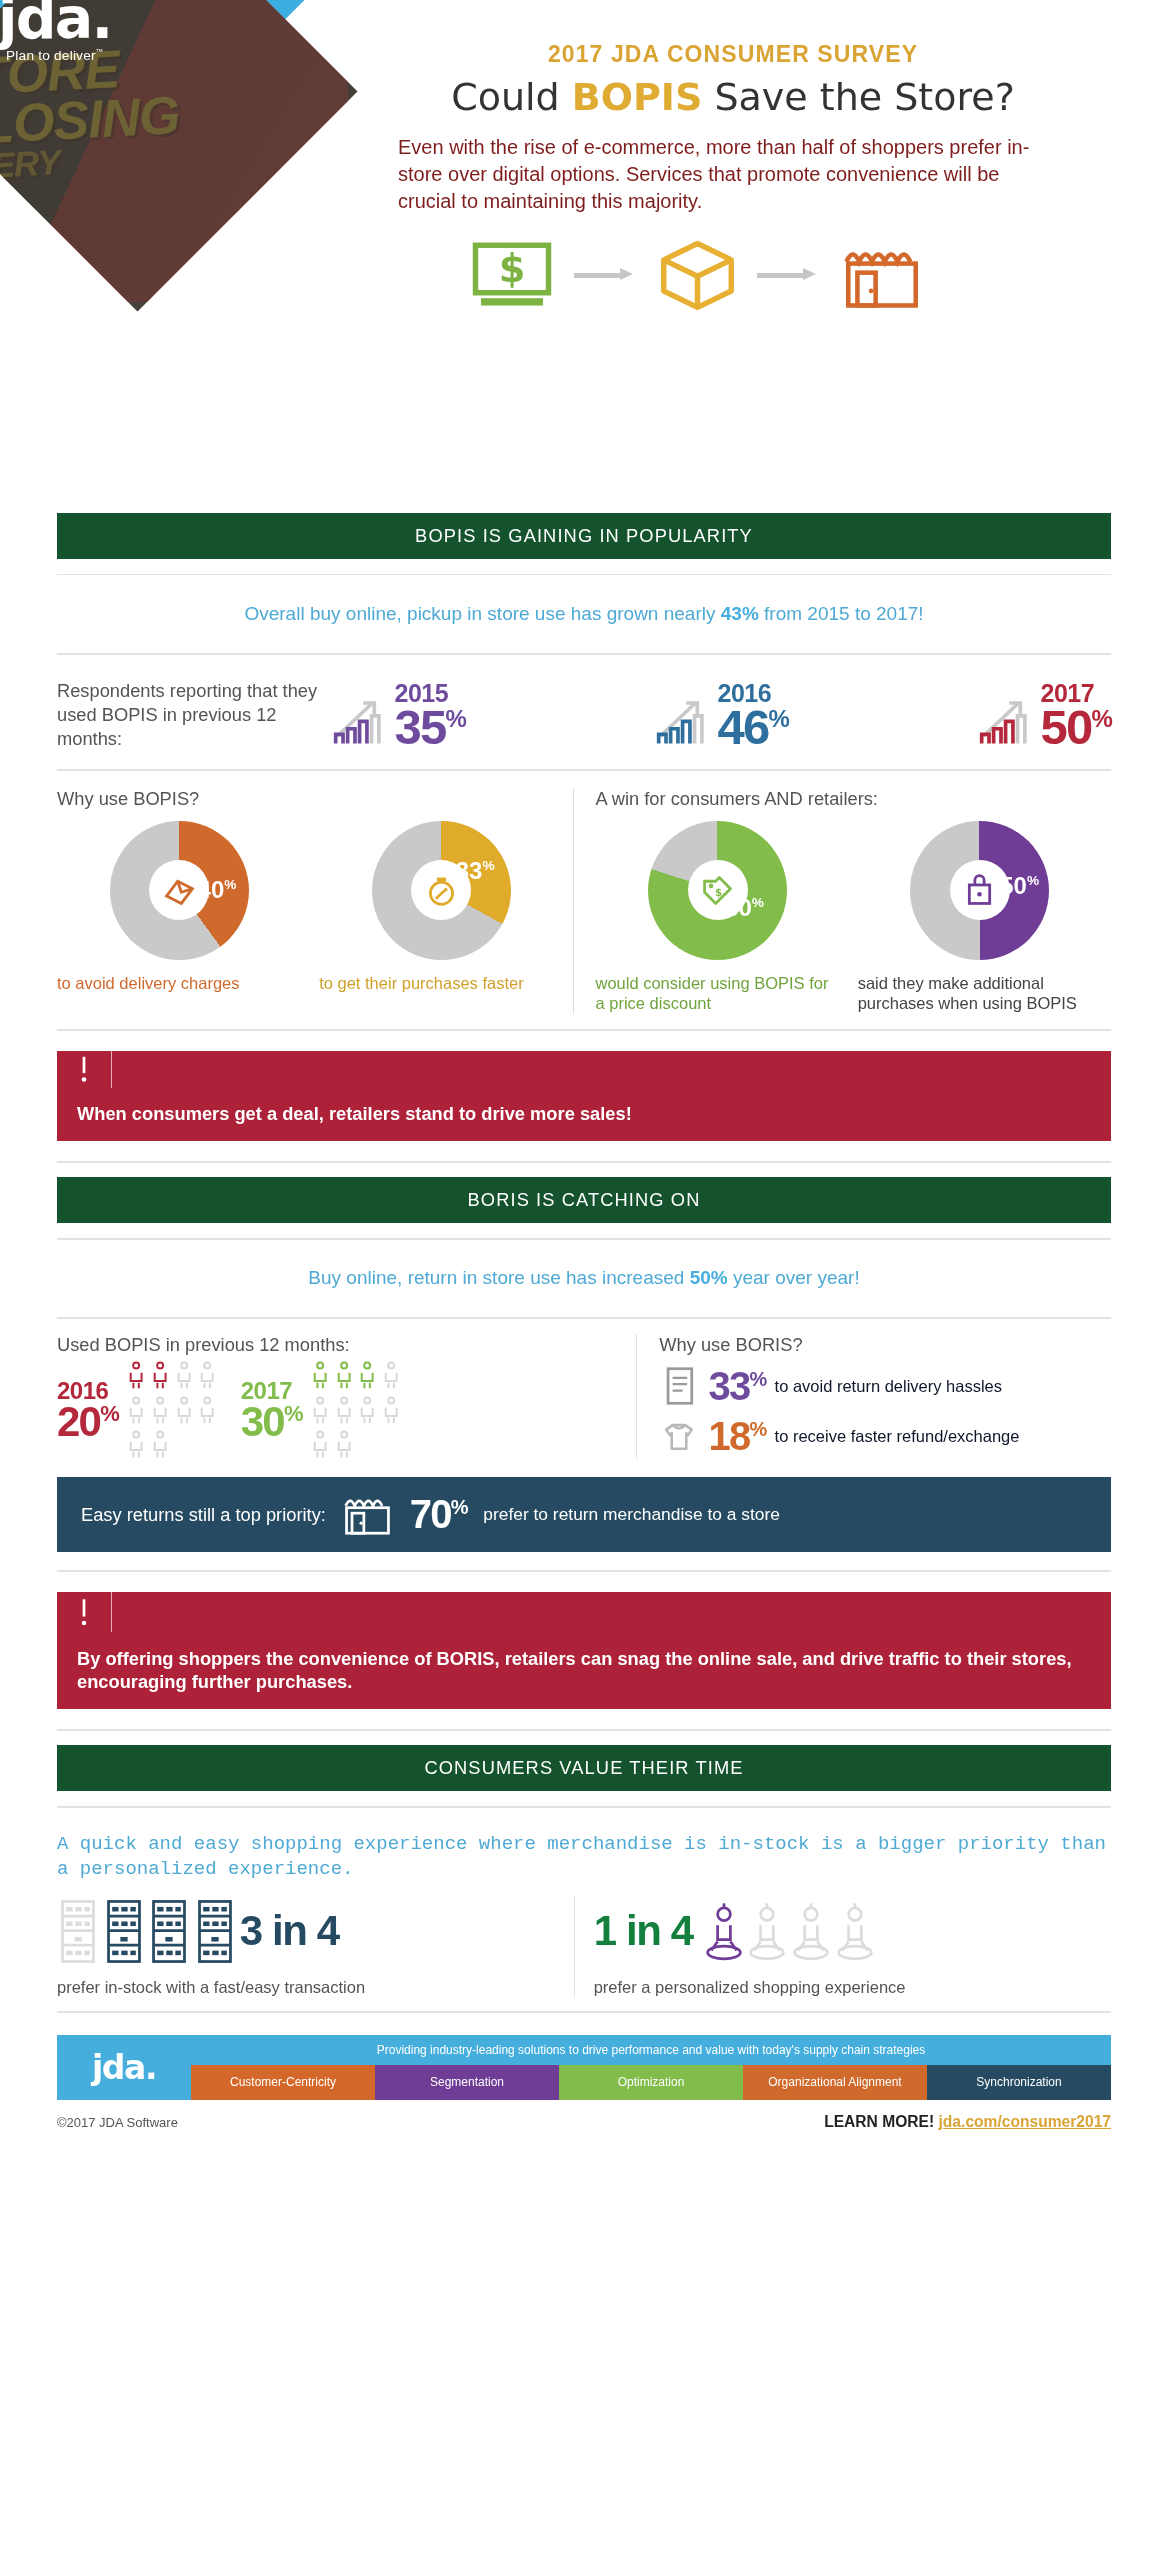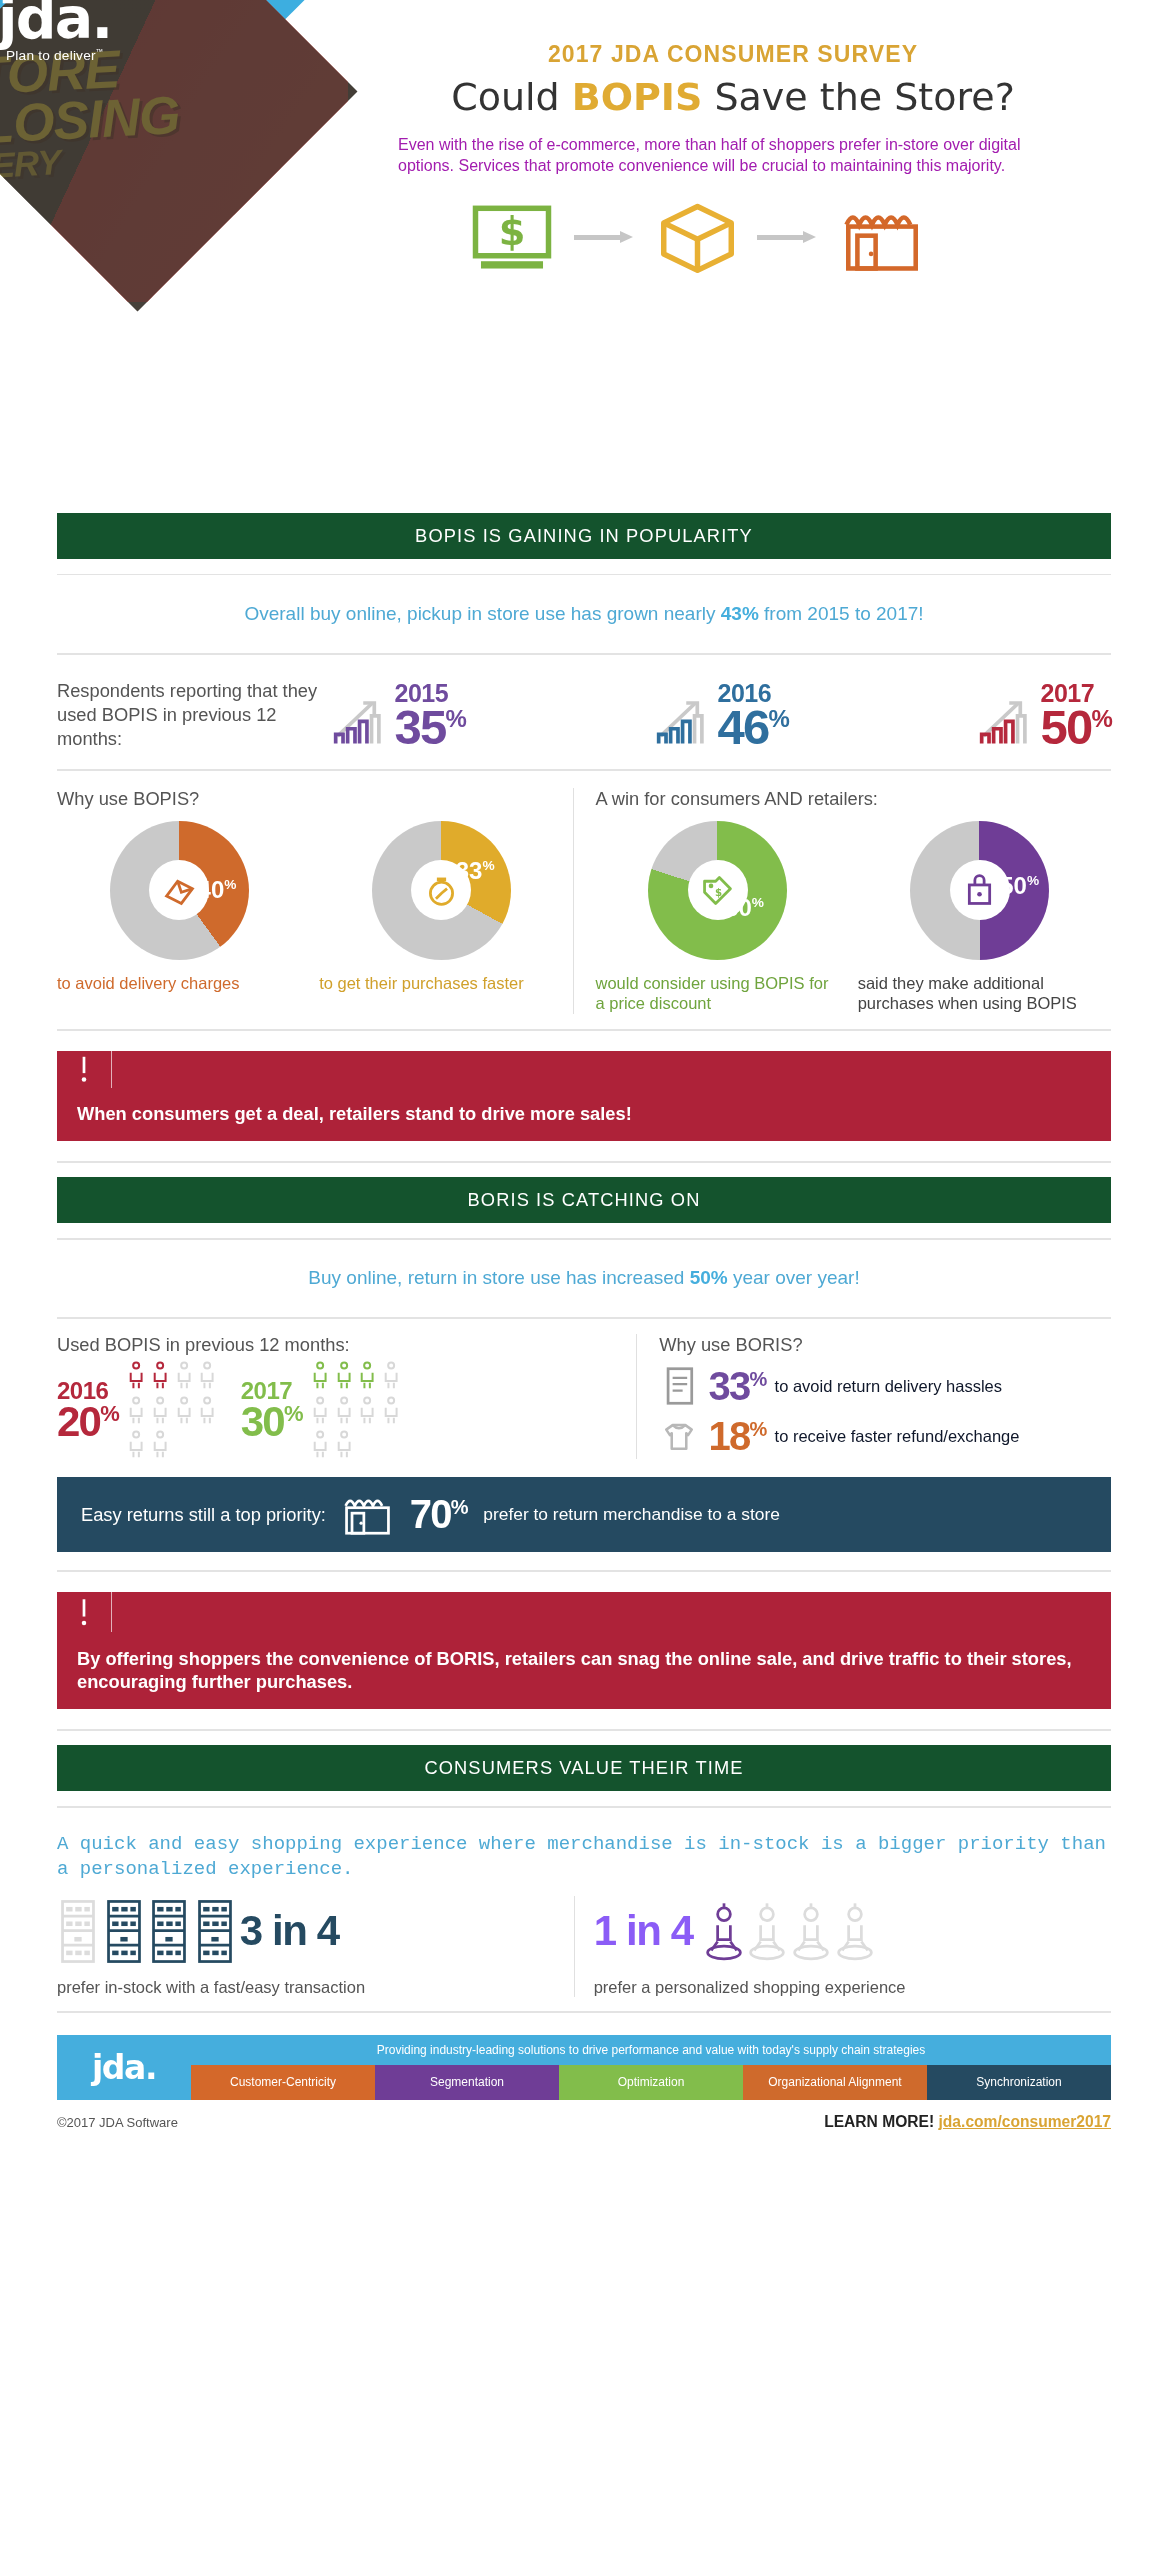--- a/index.html
+++ b/index.html
@@ -67,21 +67,21 @@
   .eyebrow {
     color: #d9a434; font-size: 23px; font-weight: bold;
     letter-spacing: 1.1px; text-align: center; font-family: "Liberation Sans", sans-serif;
   }
   .headline {
     font-size: 38px; color: #333333; text-align: center; margin-top: 7.3px;
     font-family: "DejaVu Sans", sans-serif; font-weight: normal;
   }
   .headline .hl { color: #e0ab33; font-weight: bold; }
   .intro {
-    margin-top: 14.7px; font-size: 16px; line-height: 1.34; color: #a21caf;
+    margin-top: 14.7px; font-size: 20px; line-height: 1.34; color: #7f1d1d;
     width: 641px; margin-left: 13px;
   }
   .flow { margin-top: 24px; display: flex; align-items: center; gap: 20px; justify-content: center; width: 623px; }
   .flow-arrow { width: 64px; height: 13px; position: relative; }
   .flow-arrow .bar { position: absolute; left: 0; top: 4.6px; width: 48px; height: 4.6px; background: #c6c6c6; }
   .flow-arrow .head {
     position: absolute; left: 46px; top: 0; width: 0; height: 0;
     border-top: 6.4px solid transparent; border-bottom: 6.4px solid transparent; border-left: 13px solid #c6c6c6;
   }
 
@@ -633,21 +633,21 @@
             <rect x="20" y="60" width="7" height="5" fill="#254a61"></rect>
             <rect x="30" y="60" width="6" height="5" fill="#254a61"></rect>
         </svg>
         <div class="time-big" style="color:#254a61">3 in 4</div>
       </div>
       <div class="time-cap">prefer in-stock with a fast/easy transaction</div>
     </div>
 
     <div class="time-col second">
       <div class="time-visual">
-        <div class="time-big" style="color:#8b5cf6; margin-right:7.3px;">1 in 4</div>
+        <div class="time-big" style="color:#15803d; margin-right:7.3px;">1 in 4</div>
         <svg width="40" height="71" viewBox="0 0 44 78">
           <circle cx="22" cy="20" r="7" fill="none" stroke="#6f3d96" stroke-width="3"></circle>
           <path d="M15 32 L15 48 L29 48 L29 32" fill="none" stroke="#6f3d96" stroke-width="3"></path>
           <path d="M22 8 L22 12" stroke="#6f3d96" stroke-width="3"></path>
           <ellipse cx="22" cy="62" rx="18" ry="7" fill="none" stroke="#6f3d96" stroke-width="3"></ellipse>
           <path d="M15 50 L8 60 M29 50 L36 60" stroke="#6f3d96" stroke-width="3"></path>
         </svg>
         <svg width="40" height="71" viewBox="0 0 44 78">
           <circle cx="22" cy="20" r="7" fill="none" stroke="#dcdcdc" stroke-width="3"></circle>
           <path d="M15 32 L15 48 L29 48 L29 32" fill="none" stroke="#dcdcdc" stroke-width="3"></path>

